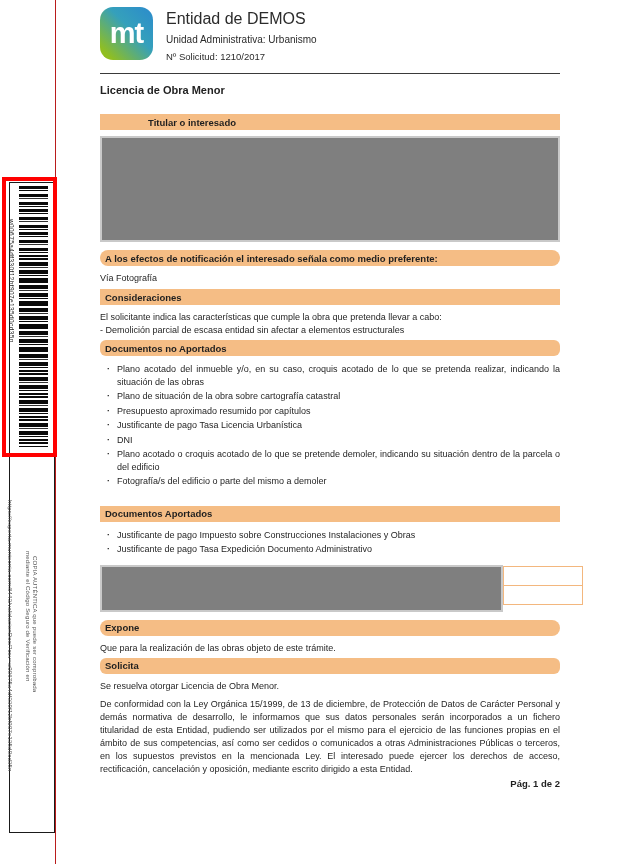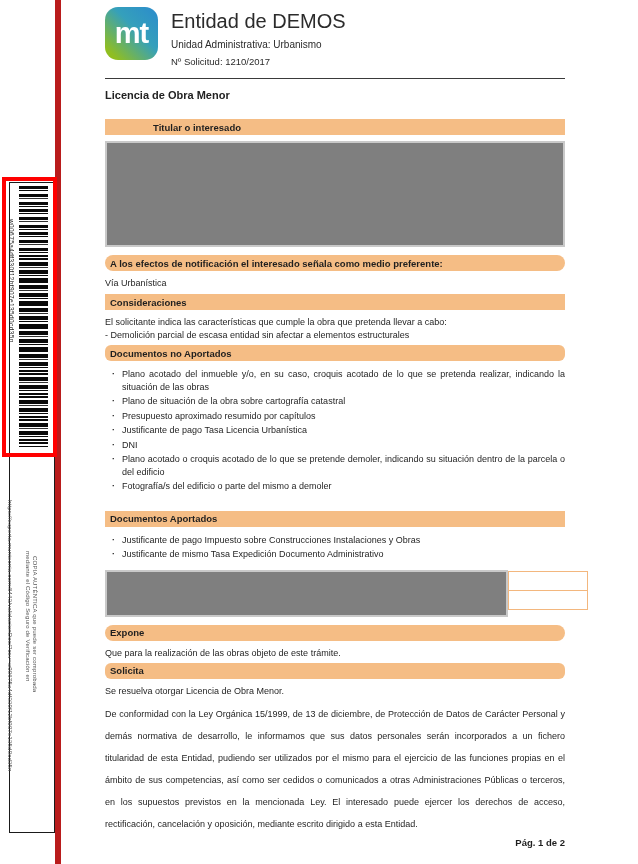--- a/index.html
+++ b/index.html
@@ -34,31 +34,31 @@
   .copia-col{
     position:absolute;writing-mode:vertical-rl;font-size:6px;line-height:1;
     color:#555;letter-spacing:.2px;white-space:nowrap;
   }
   .copia-1{left:32px;top:556px;}
   .copia-2{left:25px;top:551px;}
   .copia-3{left:7px;top:500px;}
   
   .page{
     position:absolute;left:55px;top:0;width:583px;height:864px;
-    border-left:6px solid #b91c1c;box-sizing:border-box;background:#fff;
+    border-left:1px solid #b91c1c;box-sizing:border-box;background:#fff;
   }
   .content{margin-left:44px;width:460px;}
   .doc-header{display:flex;gap:13px;padding-top:7px;align-items:flex-start;}
   .logo{
     width:53px;height:53px;border-radius:13px;flex:0 0 auto;
     background:linear-gradient(225deg,var(--logo-blue,#2D8FC9) 8%,#35a0bb 42%,var(--logo-green,#90BE21) 88%);
     color:#fff;font-weight:bold;font-size:29px;letter-spacing:-1px;
     display:flex;align-items:center;justify-content:center;
   }
-  .entity-name{font-size:20px;color:#2b2b2b;margin-top:3px;}
+  .entity-name{font-size:16px;color:#2b2b2b;margin-top:3px;}
   .admin-unit{font-size:10px;color:#2b2b2b;margin-top:6px;}
   .request-number{font-size:9.5px;color:#2b2b2b;margin-top:6px;}
   .header-rule{border:none;border-top:1.5px solid #3a3a3a;margin:11px 0 0 0;}
   .doc-title{font-size:11px;font-weight:bold;margin-top:10px;}
   .section-bar{
     background:var(--section-header-bg,#F5BD85);
     font-size:9.5px;font-weight:bold;color:#1f1f1f;
     padding:2.5px 5px;box-sizing:border-box;
   }
   .mt18{margin-top:18px;padding-left:48px;} .mt8{margin-top:8px;border-radius:8px;} .mt4{margin-top:4px;}
@@ -76,21 +76,21 @@
   }
   .doc-list li::before{content:"\00B7";font-weight:bold;position:absolute;left:-10px;}
   .attach-row{display:flex;width:483px;margin-top:9px;align-items:flex-start;}
   .redacted-attach{width:403px;height:47px;flex:0 0 auto;}
   .attach-cells{width:80px;flex:0 0 auto;display:flex;flex-direction:column;margin-top:1px;}
   .attach-cell{
     height:20px;background:#fff;box-sizing:border-box;
     border:1px solid var(--cell-border-orange,#F3B77E);
   }
   .attach-cell + .attach-cell{margin-top:-1px;}
-  .legal-text{font-size:9px;line-height:22px;color:#1f1f1f;margin-top:5px;text-align:justify;}
+  .legal-text{font-size:9px;line-height:13px;color:#1f1f1f;margin-top:5px;text-align:justify;}
   .page-indicator{font-size:9.5px;font-weight:bold;text-align:right;margin-top:2px;color:#1f1f1f;}
 </style>
 </head>
 <body>
 
 <div class="sidebar">
   <div class="sidebar-frame"></div>
 
   <div class="barcode-highlight">
     <div class="barcode"></div>
@@ -117,21 +117,21 @@
     </div>
 
     <hr class="header-rule">
 
     <div class="doc-title">Licencia de Obra Menor</div>
 
     <div class="section-bar mt18">Titular o interesado</div>
     <div class="redacted-block redacted-main"></div>
 
     <div class="section-bar mt8">A los efectos de notificación el interesado señala como medio preferente:</div>
-    <div class="body-text">Vía Urbanística</div>
+    <div class="body-text">Vía Fotografía</div>
 
     <div class="section-bar mt4">Consideraciones</div>
     <div class="body-text">
       <div>El solicitante indica las características que cumple la obra que pretenda llevar a cabo:</div>
       <div>- Demolición parcial de escasa entidad sin afectar a elementos estructurales</div>
     </div>
 
     <div class="section-bar mt3">Documentos no Aportados</div>
     <ul class="doc-list">
       <li>Plano acotado del inmueble y/o, en su caso, croquis acotado de lo que se pretenda realizar, indicando la situación de las obras</li>
@@ -139,21 +139,21 @@
       <li>Presupuesto aproximado resumido por capítulos</li>
       <li>Justificante de pago Tasa Licencia Urbanística</li>
       <li>DNI</li>
       <li>Plano acotado o croquis acotado de lo que se pretende demoler, indicando su situación dentro de la parcela o del edificio</li>
       <li>Fotografía/s del edificio o parte del mismo a demoler</li>
     </ul>
 
     <div class="section-bar mt10">Documentos Aportados</div>
     <ul class="doc-list">
       <li>Justificante de pago Impuesto sobre Construcciones Instalaciones y Obras</li>
-      <li>Justificante de mismo Tasa Expedición Documento Administrativo</li>
+      <li>Justificante de pago Tasa Expedición Documento Administrativo</li>
     </ul>
 
     <div class="attach-row">
       <div class="redacted-block redacted-attach"></div>
       <div class="attach-cells">
         <div class="attach-cell"></div>
         <div class="attach-cell"></div>
       </div>
     </div>
 

